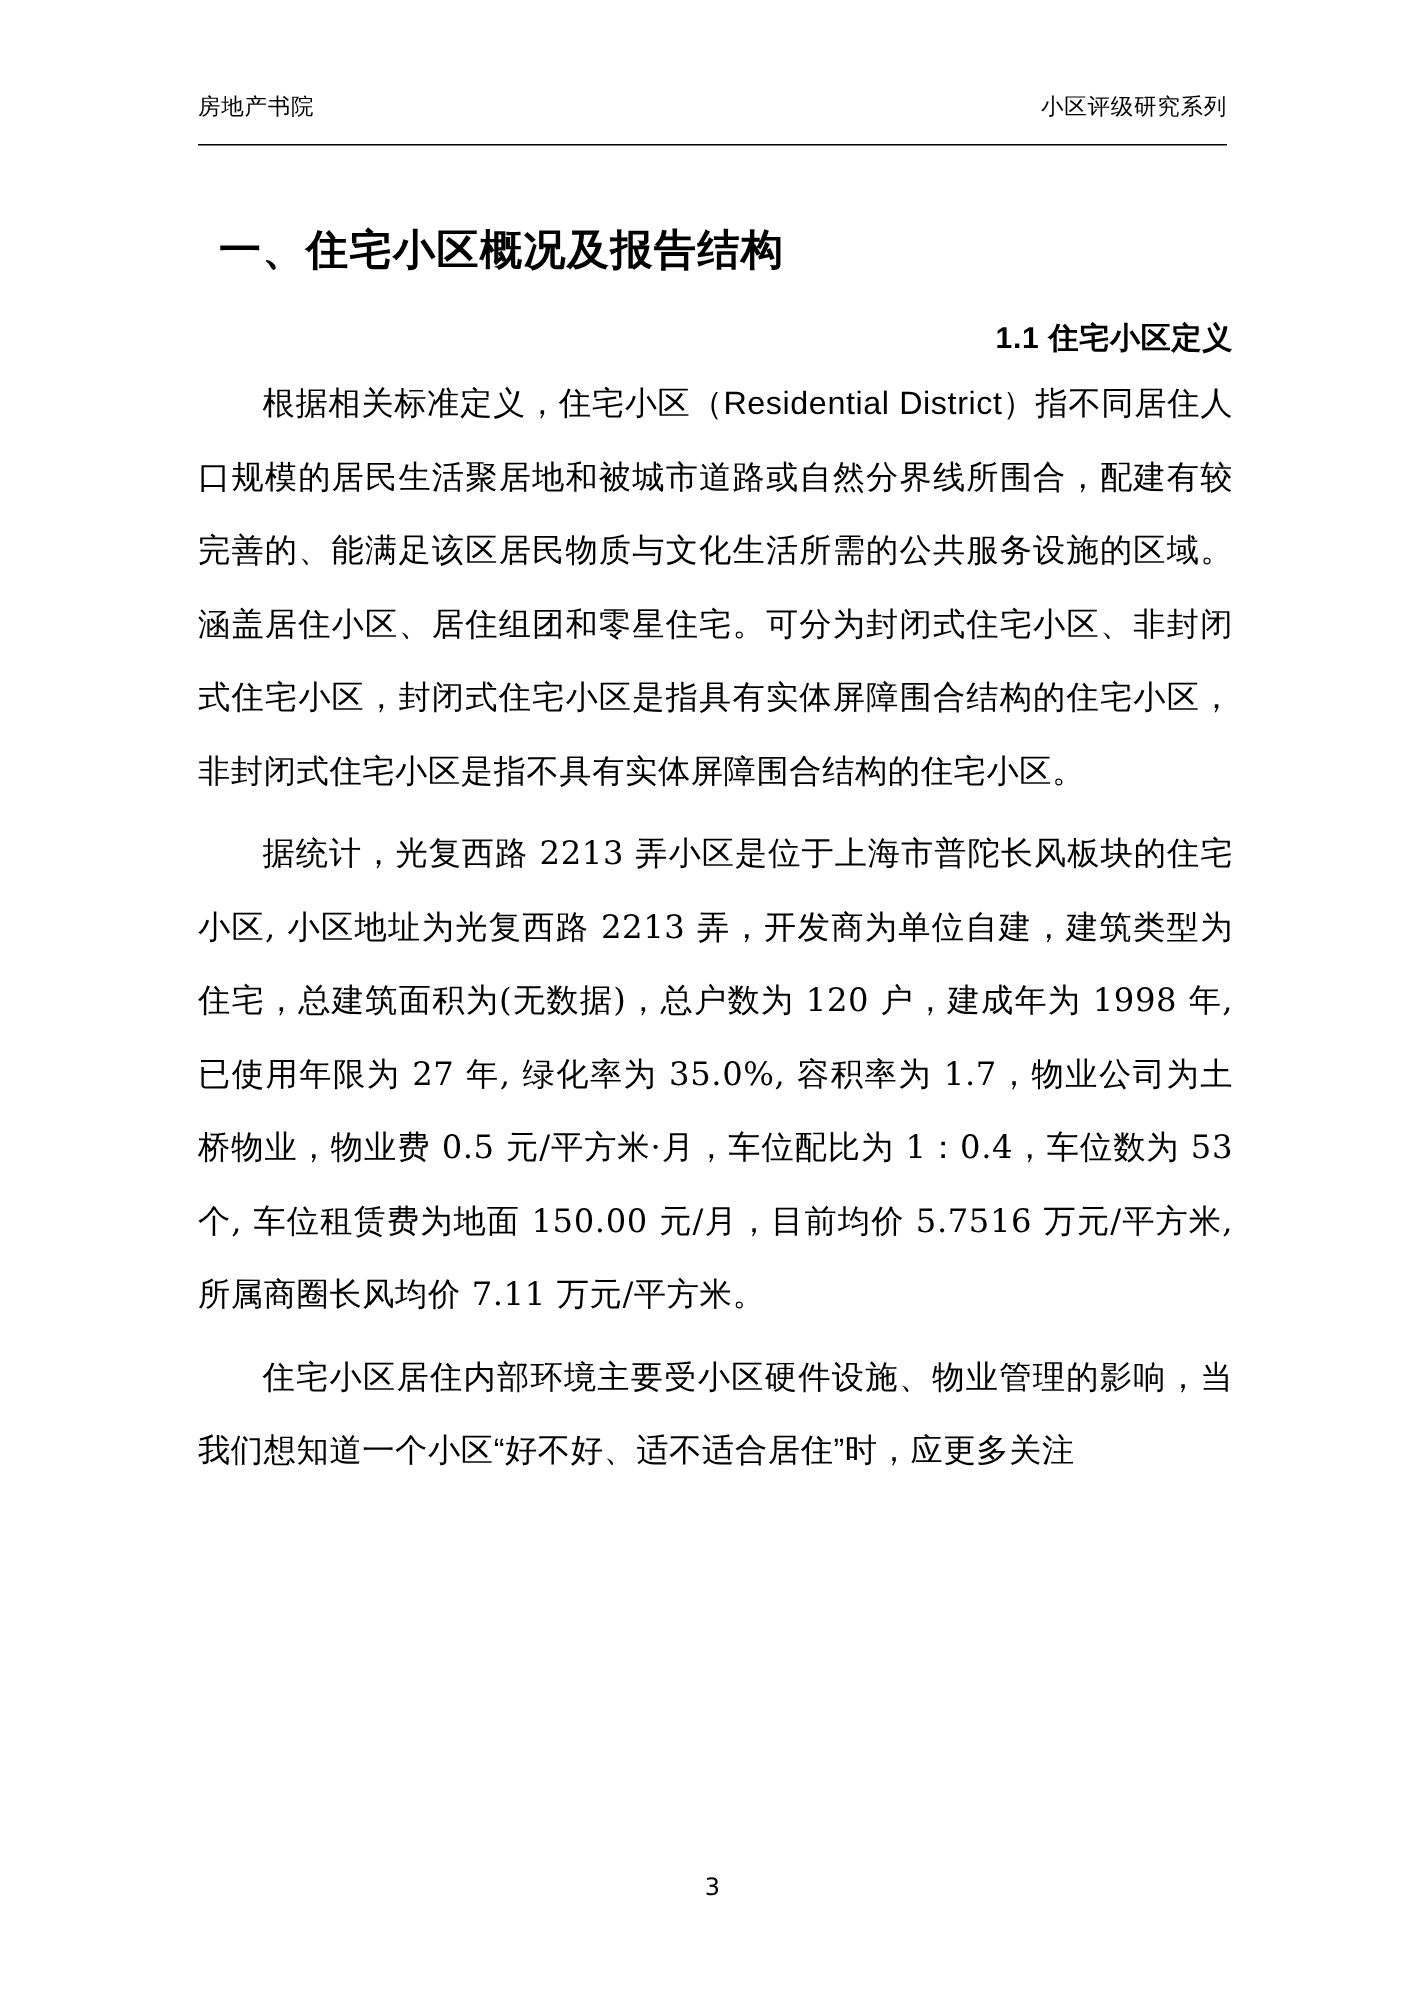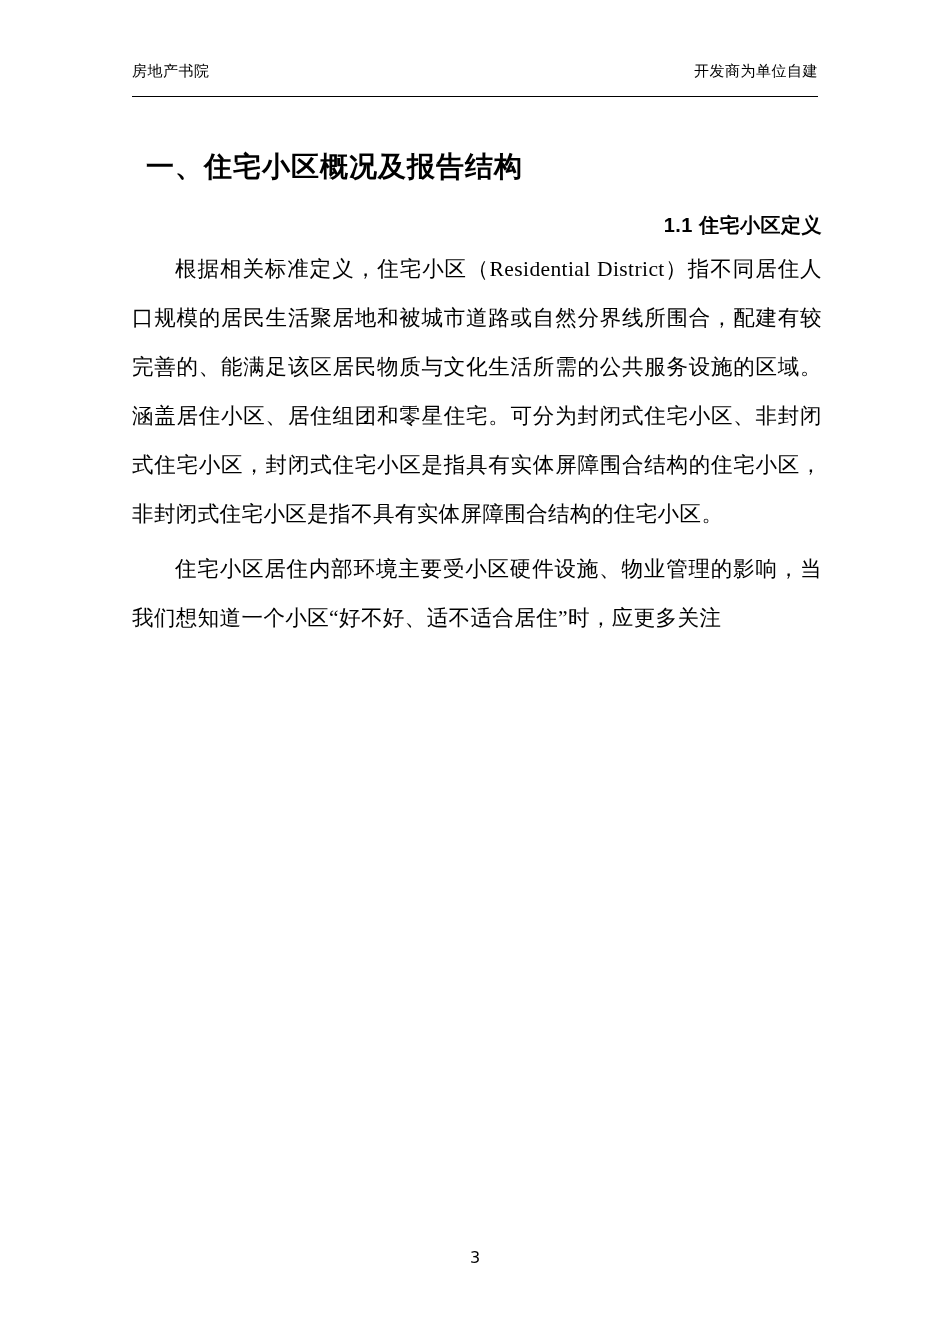--- a/index.html
+++ b/index.html
@@ -73,21 +73,21 @@
     text-align: right;
   }
   h2.section.indented {
     padding-left: 56px;
   }
   h2.section.indented2 {
     padding-left: 40px;
   }
 
   p.para {
-    font-family: Liberation Serif, serif;
+    font-family: Liberation Sans, sans-serif;
     font-size: 21.5px;
     line-height: 49px;
     margin: 6px 0 0 0;
     text-indent: 2em;
     text-align: justify;
     text-justify: inter-ideograph;
     letter-spacing: 0.4px;
   }
   p.para.mono-nums {
     font-family: "DejaVu Serif", serif;
@@ -103,31 +103,32 @@
     font-size: 16px;
   }
 </style>
 </head>
 <body>
 
 <div class="page">
 
   <div class="header">
     <span>房地产书院</span>
-    <span>开发商为单位自建</span>
+    <span>小区评级研究系列</span>
   </div>
   <div class="header-rule"></div>
 
   <div class="content">
 
     <h1 class="chapter">一、住宅小区概况及报告结构</h1>
 
     <h2 class="section">1.1  住宅小区定义</h2>
     <p class="para">根据相关标准定义，住宅小区（Residential District）指不同居住人口规模的居民生活聚居地和被城市道路或自然分界线所围合，配建有较完善的、能满足该区居民物质与文化生活所需的公共服务设施的区域。涵盖居住小区、居住组团和零星住宅。可分为封闭式住宅小区、非封闭式住宅小区，封闭式住宅小区是指具有实体屏障围合结构的住宅小区，非封闭式住宅小区是指不具有实体屏障围合结构的住宅小区。</p>
 
+    <p class="para mono-nums">据统计，光复西路 2213 弄小区是位于上海市普陀长风板块的住宅小区, 小区地址为光复西路 2213 弄，开发商为单位自建，建筑类型为住宅，总建筑面积为(无数据)，总户数为 120 户，建成年为 1998 年, 已使用年限为 27 年, 绿化率为 35.0%, 容积率为 1.7，物业公司为土桥物业，物业费 0.5 元/平方米·月，车位配比为 1：0.4，车位数为 53 个, 车位租赁费为地面 150.00 元/月，目前均价 5.7516 万元/平方米, 所属商圈长风均价 7.11 万元/平方米。</p>
 
     <p class="para">住宅小区居住内部环境主要受小区硬件设施、物业管理的影响，当我们想知道一个小区“好不好、适不适合居住”时，应更多关注</p>
 
   </div>
 
   <div class="footer-pageno">3</div>
 
 </div>
 
 </body></html>

